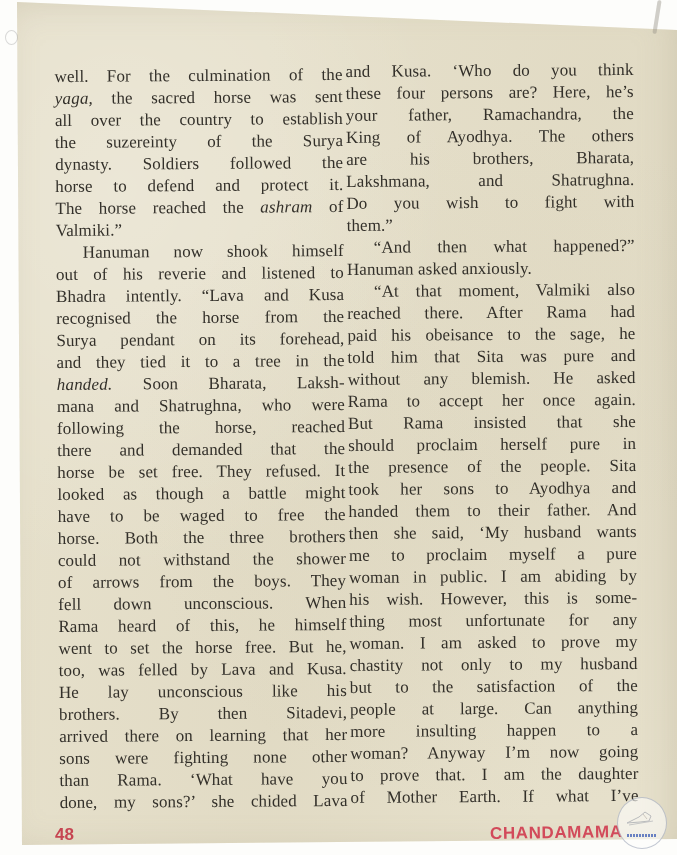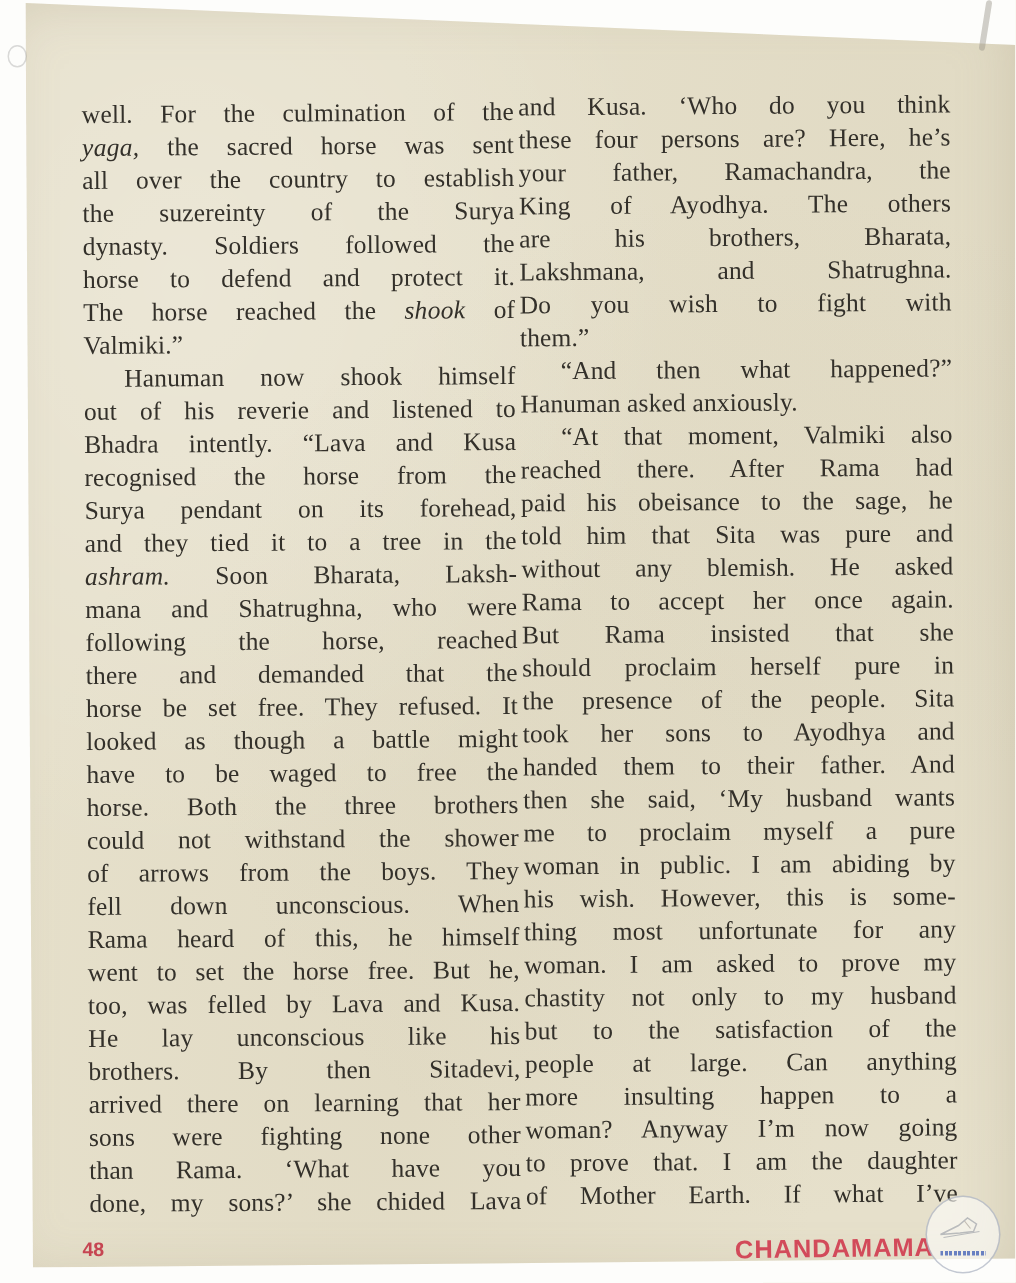--- a/index.html
+++ b/index.html
@@ -45,21 +45,21 @@
     overflow:visible;
     white-space:nowrap;
   }
   .line i{letter-spacing:.2px;font-style:italic;}
   .line.indent{padding-left:27px;}
   .line.end{text-align-last:left;}
   
   .page-number{
     position:absolute;left:55px;top:825px;
     font-family:"Liberation Sans","DejaVu Sans",sans-serif;
-    font-size:13px;font-weight:600;
+    font-size:17px;font-weight:600;
     color:#c64552;
   }
   .magazine-name{
     position:absolute;left:490px;top:823px;
     font-family:"Liberation Sans","DejaVu Sans",sans-serif;
     font-size:17px;font-weight:700;letter-spacing:.6px;
     color:#d24a5a;
     transform:rotate(-0.8deg);
   }
   
@@ -96,29 +96,29 @@
 
   <div class="page">
     <div class="columns">
       <div class="col col-left">
           <div class="line">well. For the culmination of the</div>
           <div class="line"><i>yaga,</i> the sacred horse was sent</div>
           <div class="line">all over the country to establish</div>
           <div class="line">the suzereinty of the Surya</div>
           <div class="line">dynasty. Soldiers followed the</div>
           <div class="line">horse to defend and protect it.</div>
-          <div class="line">The horse reached the <i>shook</i> of</div>
+          <div class="line">The horse reached the <i>ashram</i> of</div>
           <div class="line end">Valmiki.”</div>
           <div class="line indent">Hanuman now shook himself</div>
           <div class="line">out of his reverie and listened to</div>
           <div class="line">Bhadra intently. “Lava and Kusa</div>
           <div class="line">recognised the horse from the</div>
           <div class="line">Surya pendant on its forehead,</div>
           <div class="line">and they tied it to a tree in the</div>
-          <div class="line"><i>ashram.</i> Soon Bharata, Laksh-</div>
+          <div class="line"><i>handed.</i> Soon Bharata, Laksh-</div>
           <div class="line">mana and Shatrughna, who were</div>
           <div class="line">following the horse, reached</div>
           <div class="line">there and demanded that the</div>
           <div class="line">horse be set free. They refused. It</div>
           <div class="line">looked as though a battle might</div>
           <div class="line">have to be waged to free the</div>
           <div class="line">horse. Both the three brothers</div>
           <div class="line">could not withstand the shower</div>
           <div class="line">of arrows from the boys. They</div>
           <div class="line">fell down unconscious. When</div>

